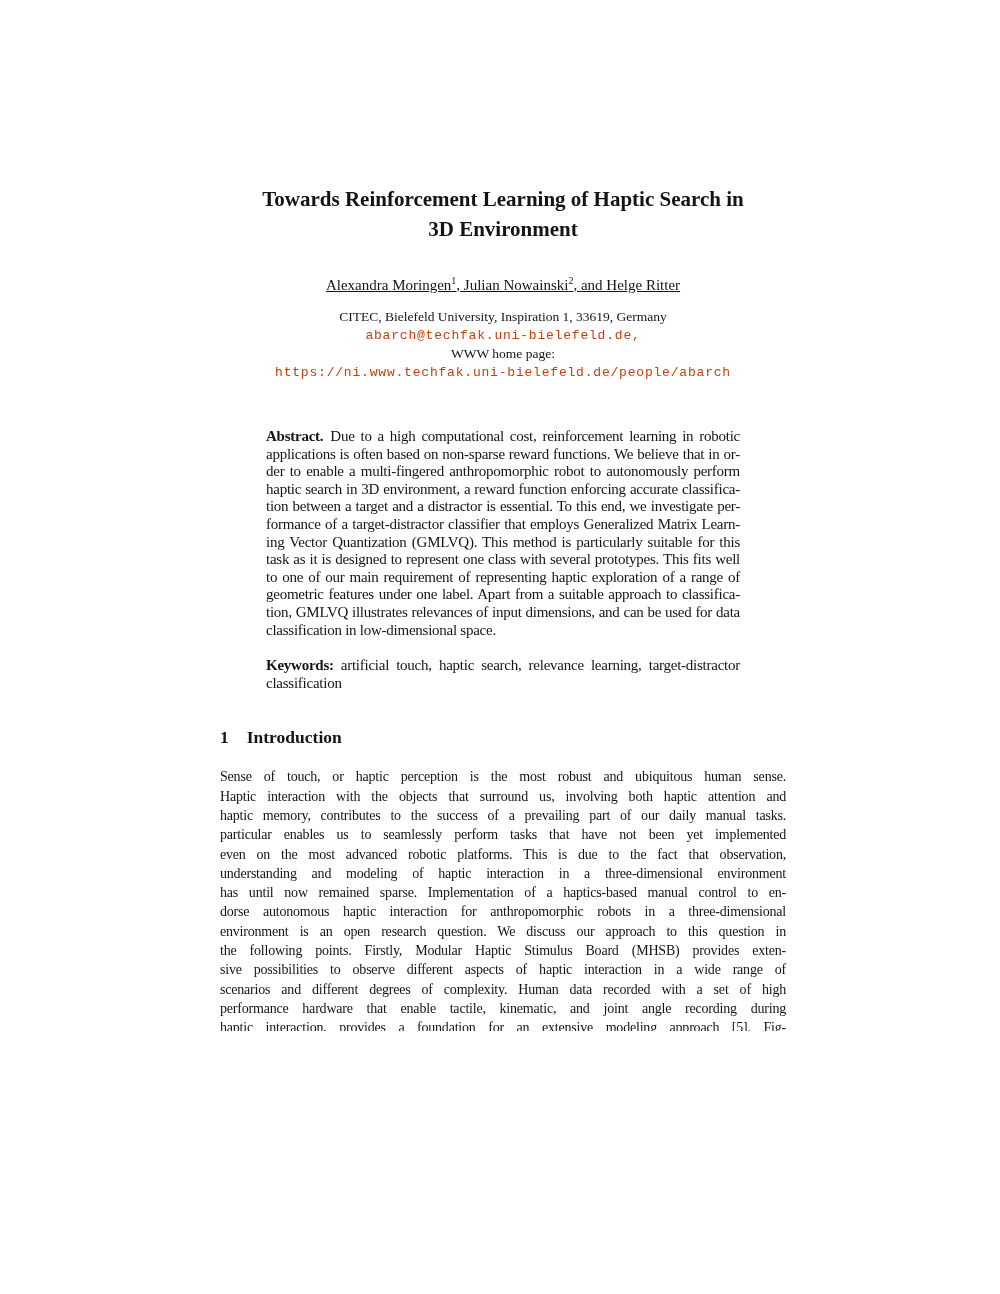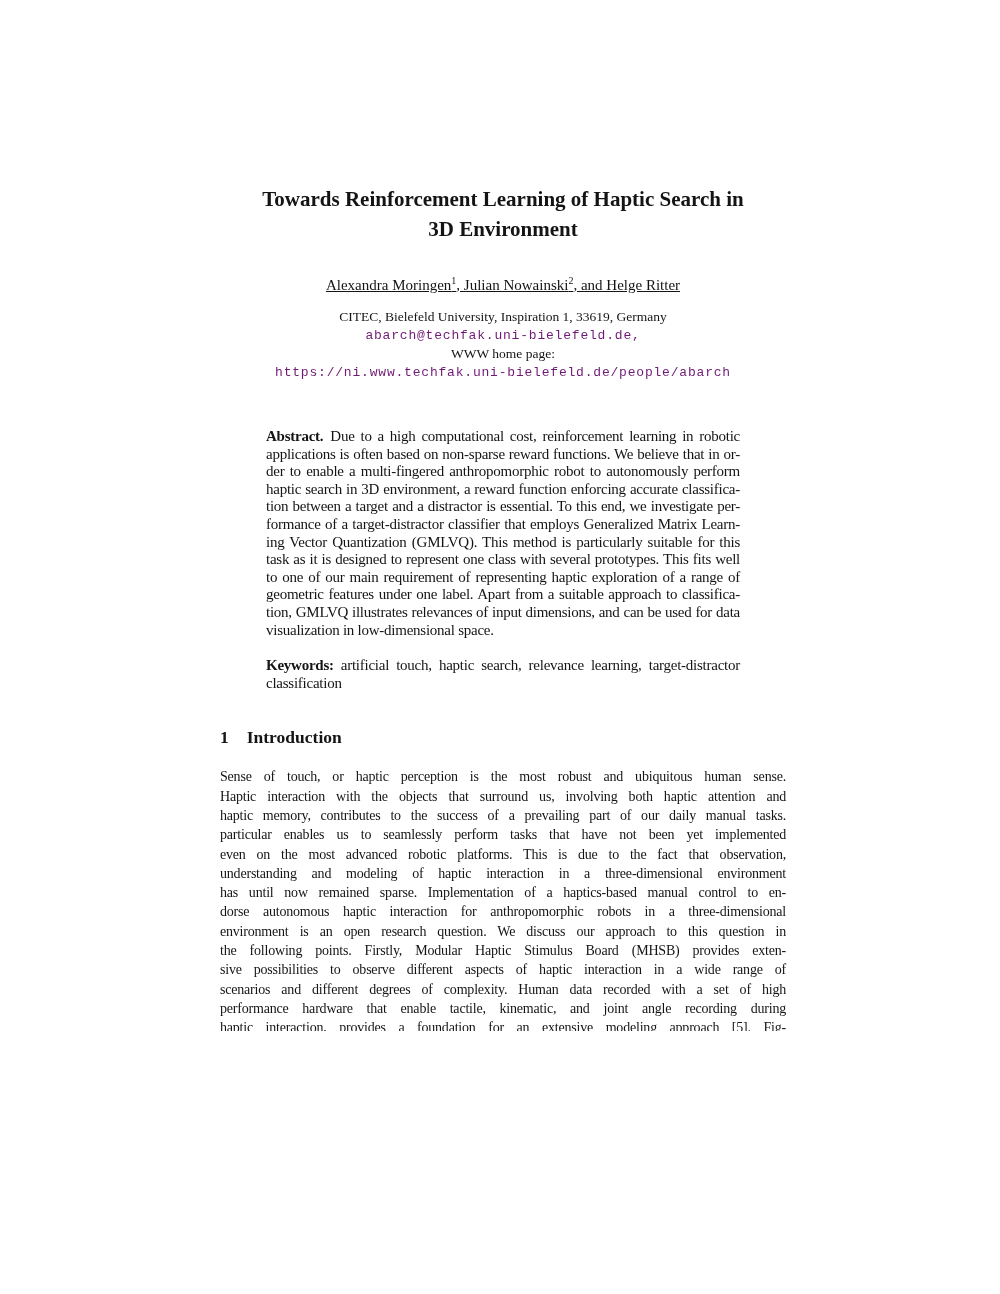--- a/index.html
+++ b/index.html
@@ -36,21 +36,21 @@
   .affiliation {
     margin-top: 14px;
     text-align: center;
     font-size: 13.5px;
     line-height: 18.5px;
   }
   .mono {
     font-family: "Liberation Mono", monospace;
     font-size: 13px;
     letter-spacing: 0.8px;
-    color: #701a75;
+    color: #c2410c;
   }
   .abstract {
     margin: 46px 46px 0 46px;
     font-size: 15px;
     line-height: 17.6px;
     letter-spacing: -0.25px;
   }
   .line {
     text-align: justify;
     text-align-last: justify;
@@ -99,21 +99,21 @@
           <div class="line">applications is often based on non-sparse reward functions. We believe that in or-</div>
           <div class="line">der to enable a multi-fingered anthropomorphic robot to autonomously perform</div>
           <div class="line">haptic search in 3D environment, a reward function enforcing accurate classifica-</div>
           <div class="line">tion between a target and a distractor is essential. To this end, we investigate per-</div>
           <div class="line">formance of a target-distractor classifier that employs Generalized Matrix Learn-</div>
           <div class="line">ing Vector Quantization (GMLVQ). This method is particularly suitable for this</div>
           <div class="line">task as it is designed to represent one class with several prototypes. This fits well</div>
           <div class="line">to one of our main requirement of representing haptic exploration of a range of</div>
           <div class="line">geometric features under one label. Apart from a suitable approach to classifica-</div>
           <div class="line">tion, GMLVQ illustrates relevances of input dimensions, and can be used for data</div>
-          <div class="line">visualization in low-dimensional space.</div>
+          <div class="line">classification in low-dimensional space.</div>
         </div>
 
       <div class="keywords">
         <div class="line"><span class="bold runin-label">Keywords:</span><span>artificial touch, haptic search, relevance learning, target-distractor</span></div>
         <div class="kw-last">classification</div>
       </div>
     </div>
 
     <div class="section-heading"><span class="sec-num">1</span><span>Introduction</span></div>
 

